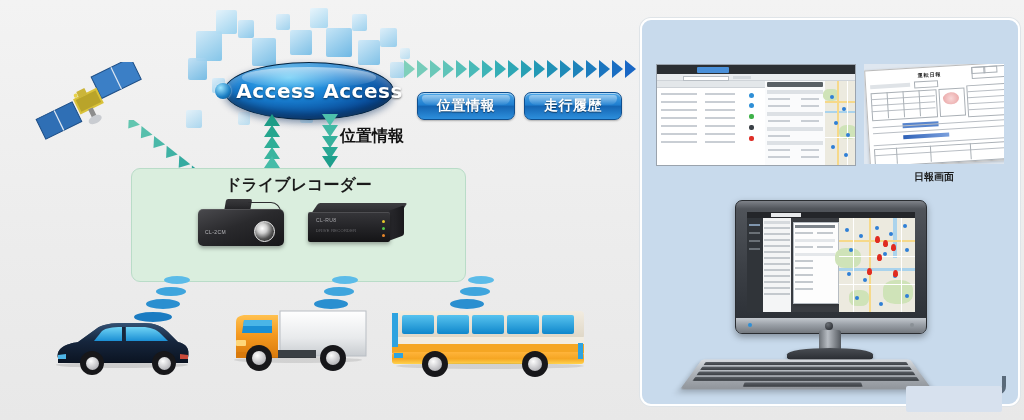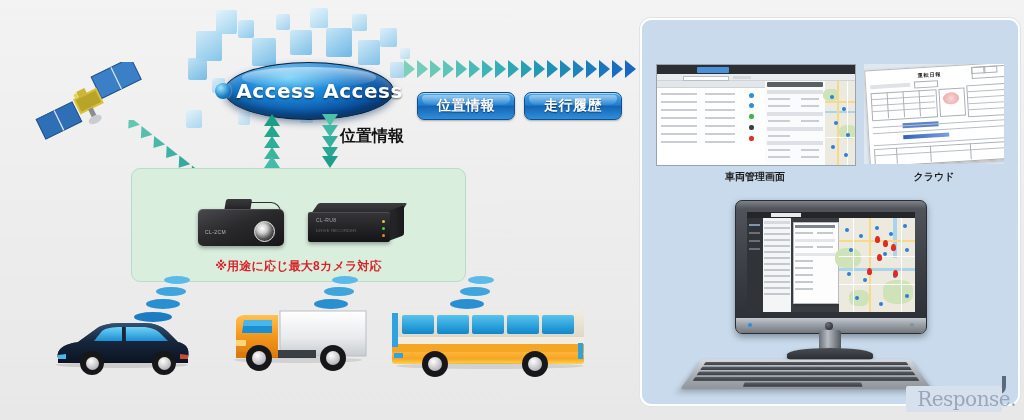--- a/index.html
+++ b/index.html
@@ -270,20 +270,21 @@
       <polygon points="2,22 18,22 10,34" fill="#35b09c"></polygon>
       <polygon points="2,33 18,33 10,45" fill="#29a794"></polygon>
       <polygon points="2,42 18,42 10,54" fill="#1e9f8c"></polygon>
     </svg>
   </div>
   <div class="abs" style="left:340px;top:126px;font-size:16px;font-weight:700;color:#111;">
     <span>位置情報</span>
   </div>
 
   <div id="dr-panel">
+    <div id="dr-title">ドライブレコーダー</div>
 
     <div id="dashcam">
       <div id="dc-mount"></div>
       <div id="dc-cable"></div>
       <div id="dc-body">
         <div id="dc-label">CL-2CM</div>
         <div id="dc-lens"></div>
       </div>
     </div>
 
@@ -292,21 +293,20 @@
       <div id="ru-side"></div>
       <div id="ru-front">
         <div id="ru-label">CL-RU8</div>
         <div id="ru-label2">DRIVE RECORDER</div>
         <div class="ru-led" style="top:8px;background:#e8c92a;"></div>
         <div class="ru-led" style="top:15px;background:#53c94b;"></div>
         <div class="ru-led" style="top:22px;background:#e8862a;"></div>
       </div>
     </div>
 
-    <div id="dr-note">※用途に応じ最大8カメラ対応</div>
   </div>
 
   <div class="abs" style="left:130px;top:276px;width:60px;height:48px;">
     <div class="wave" style="left:34px;top:0px;width:26px;height:8px;background:#5bbbe8;"></div>
     <div class="wave" style="left:26px;top:11px;width:30px;height:9px;background:#3fa5dd;"></div>
     <div class="wave" style="left:16px;top:23px;width:34px;height:10px;background:#2a8fd0;"></div>
     <div class="wave" style="left:4px;top:36px;width:38px;height:10px;background:#1b7cc2;"></div>
   </div>
   <div class="abs" style="left:300px;top:276px;width:58px;height:48px;">
     <div class="wave" style="left:32px;top:0px;width:26px;height:8px;background:#5bbbe8;"></div>
@@ -483,21 +483,20 @@
         <div class="mroad2" style="left:0px;top:56px;width:30px;height:1px;"></div>
         <div class="mpin" style="left:5px;top:14px;"></div>
         <div class="mpin" style="left:17px;top:26px;"></div>
         <div class="mpin" style="left:9px;top:40px;"></div>
         <div class="mpin" style="left:21px;top:52px;"></div>
         <div class="mpin" style="left:6px;top:64px;"></div>
         <div class="mpin" style="left:19px;top:72px;"></div>
       </div>
     </div>
 
-    <div class="cap" style="left:14px;top:150px;width:198px;">車両管理画面</div>
 
     <div class="shot" style="left:222px;top:44px;width:140px;height:100px;background:#dfe7f0;border:none;">
       <div id="doc">
         <div class="abs" style="left:52px;top:4px;font-size:5px;font-weight:700;color:#1a1a1a;letter-spacing:1px;">
           <span>運転日報</span>
         </div>
         <div class="dcell" style="left:106px;top:2px;width:36px;height:10px;"></div>
         <div class="dcell" style="left:106px;top:2px;width:12px;height:5px;"></div>
         <div class="dcell" style="left:118px;top:2px;width:12px;height:5px;"></div>
         <div class="dfill" style="left:4px;top:14px;width:40px;height:4px;"></div>
@@ -522,21 +521,21 @@
         <div class="dline" style="left:4px;top:62px;width:138px;"></div>
         <div class="dline" style="left:4px;top:74px;width:138px;"></div>
         <div class="dcell" style="left:4px;top:78px;width:138px;height:16px;"></div>
         <div class="dline" style="left:4px;top:84px;width:138px;"></div>
         <div class="abs" style="left:26px;top:78px;width:1px;height:16px;background:#aab0b6;"></div>
         <div class="abs" style="left:60px;top:78px;width:1px;height:16px;background:#aab0b6;"></div>
         <div class="abs" style="left:100px;top:78px;width:1px;height:16px;background:#aab0b6;"></div>
       </div>
     </div>
 
-    <div class="cap" style="left:222px;top:150px;width:140px;">クラウド</div>
+    <div class="cap" style="left:222px;top:150px;width:140px;">日報画面</div>
 
     <div id="monitor">
       <div id="mon-bezel">
         <div id="mon-screen">
 
           <div class="abs" style="left:0;top:0;width:168px;height:6px;background:#24262a;"></div>
           <div class="abs" style="left:24px;top:1px;width:30px;height:4px;background:#e8eaec;"></div>
 
           <div class="abs" style="left:0;top:6px;width:16px;height:94px;background:#303439;"></div>
           <div class="abs" style="left:2px;top:12px;width:11px;height:2px;background:#7f95ad;"></div>
@@ -631,16 +630,15 @@
     <div class="abs" style="left:322px;top:352px;width:44px;height:30px;">
       <svg width="44" height="30" viewBox="0 0 44 30">
         <path d="M40,4 L40,14 C40,20 34,22 28,22 L10,22" stroke="#5a6a7a" stroke-width="4" fill="none"></path>
         <polygon points="12,14 12,30 0,22" fill="#5a6a7a"></polygon>
       </svg>
     </div>
   </div>
 
   <div id="resp-logo">
     <div id="resp-bg"></div>
-    <span id="resp-txt" style="position:relative;z-index:2;">Response.</span>
   </div>
 
 </div>
 
 </body></html>

